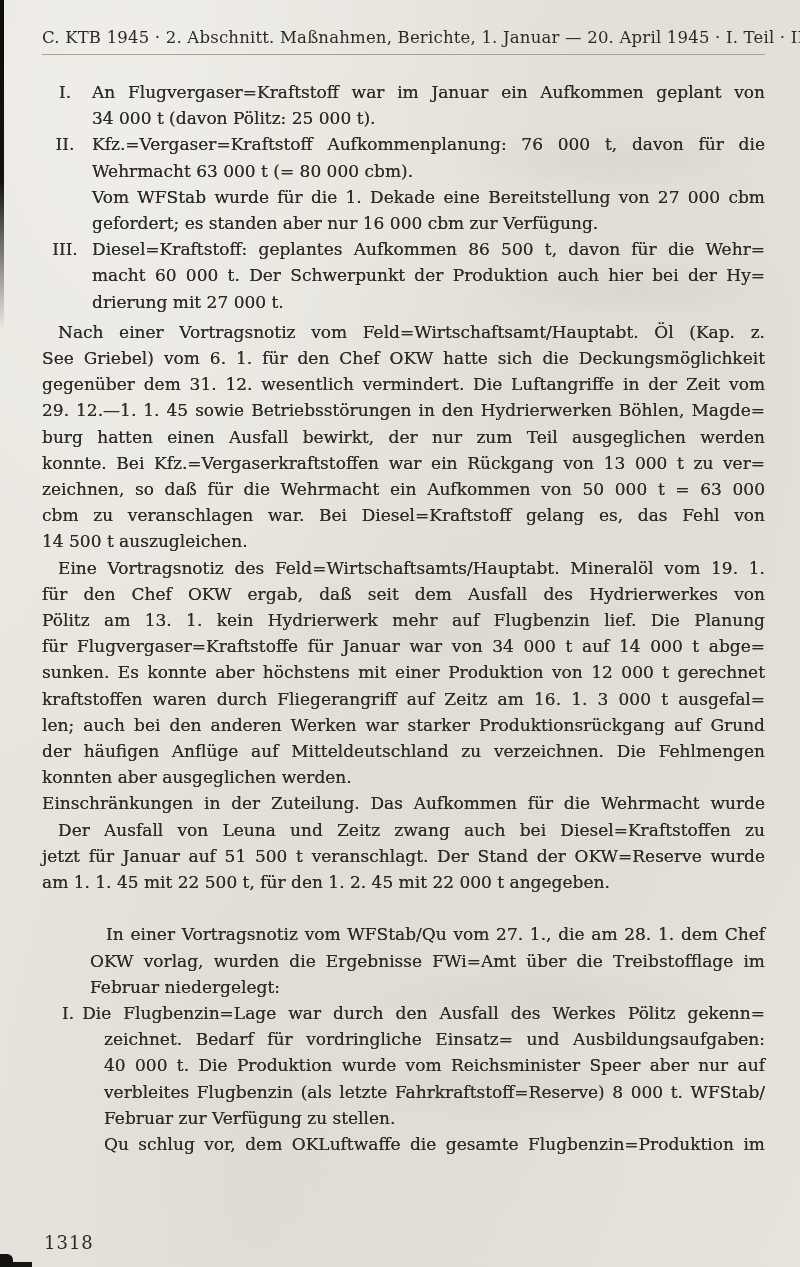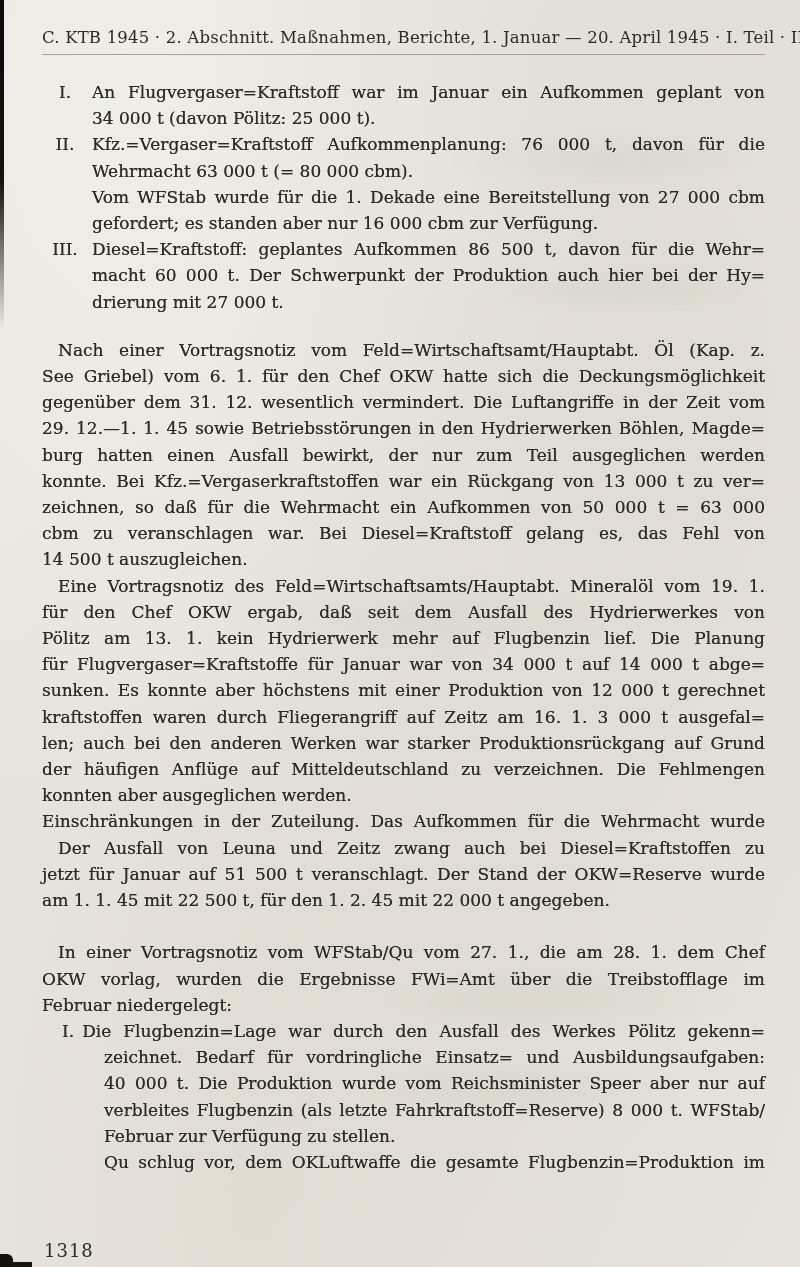--- a/index.html
+++ b/index.html
@@ -51,33 +51,33 @@
   
   .item1 { position: relative; padding-left: 50px; }
   .marker1 {
     position: absolute; left: 0; top: 0; width: 46px;
     text-align: center;
   }
   
   .item1sub { padding-left: 50px; }
 
   
-  .para1 { margin-top: 22px; }
+  .para1 { margin-top: 4px; }
   .para  { margin-top: 0; }
-  .paraspaced { margin-top: 26px; }
+  .paraspaced { margin-top: 26px; margin-left: 48px; }
   .para1 .line.first, .para .line.first, .paraspaced .line.first { text-indent: 16px; }
 
   
   .item2 { padding-left: 62px; }
   .item2 .line.first { text-indent: -42px; }
   .marker2 { padding-right: 8px; }
 
   .page-number {
     position: absolute; left: 44px; top: 1232px;
-    font-size: 18px; letter-spacing: 1px; margin-top: 8px;
+    font-size: 18px; letter-spacing: 1px;
   }
 
   
   .edge-bar {
     position: absolute; left: 0; top: 0; width: 4px; height: 330px;
     background: linear-gradient(to bottom, #0d0c0a 0%, #14120f 55%, rgba(20,18,15,0) 100%);
   }
   .edge-corner {
     position: absolute; left: 0; bottom: 0; width: 13px; height: 13px;
     background: #14120f; border-radius: 0 6px 0 0;

